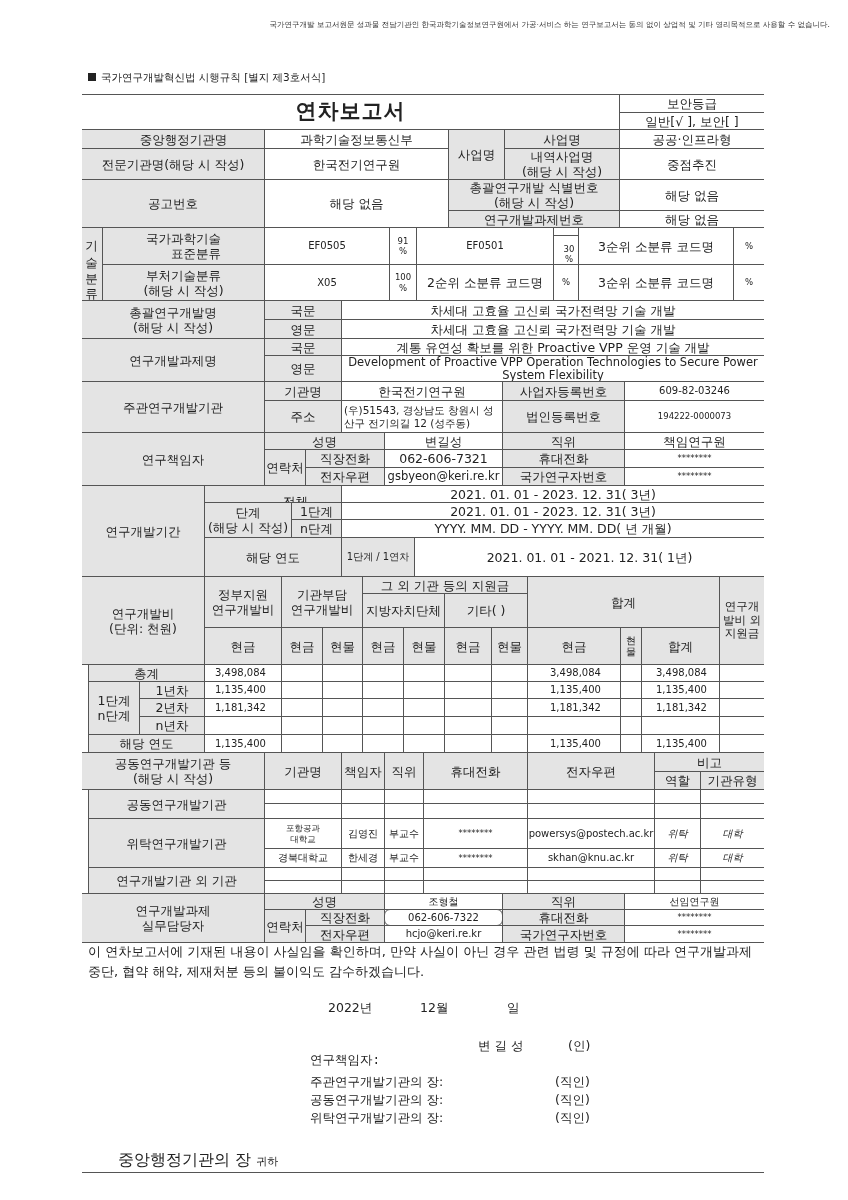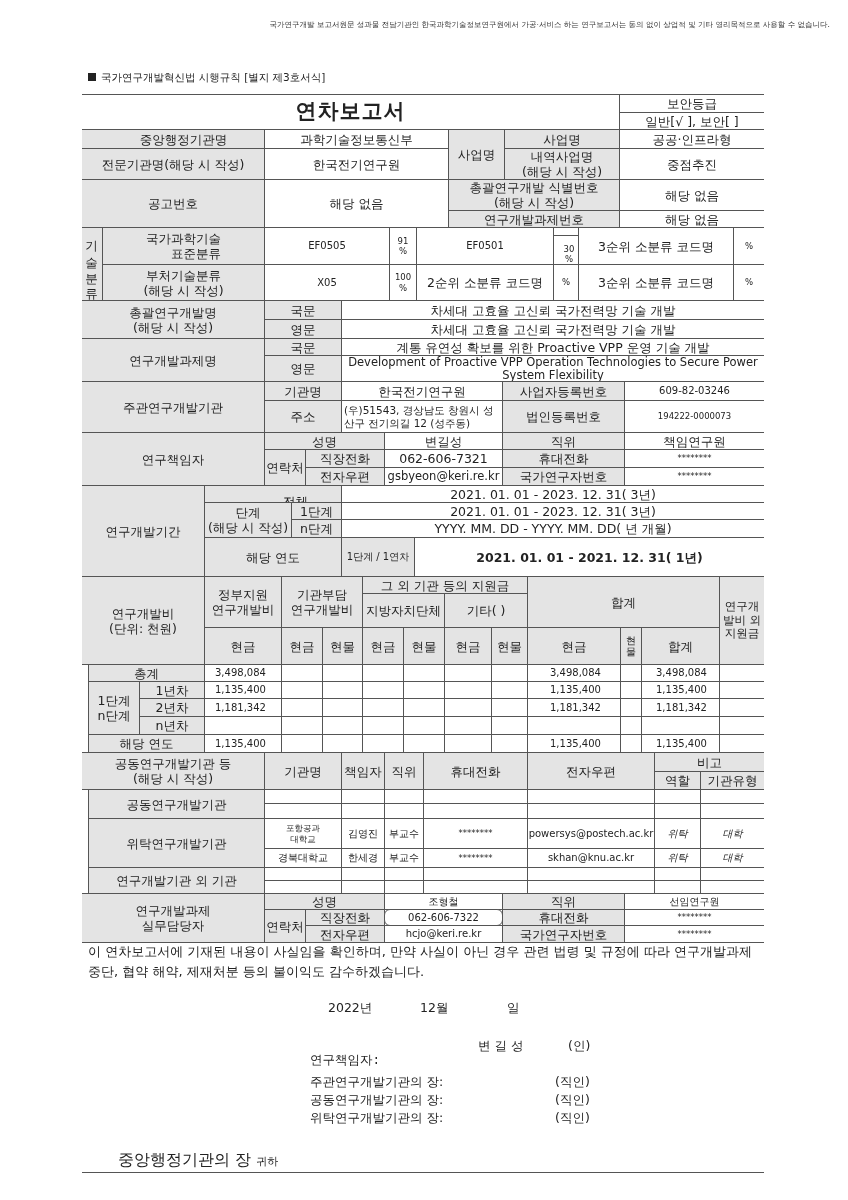--- a/index.html
+++ b/index.html
@@ -114,21 +114,21 @@
 <div class="c g" style="left:204px;top:485px;width:138px;height:32px;padding-left:45px;">전체</div>
 <div class="c" style="left:341px;top:485px;width:423px;height:18px;border-right:none;">2021. 01. 01 - 2023. 12. 31( 3년)</div>
 <div class="c g" style="left:204px;top:502px;width:88px;height:36px;white-space:pre-line;">단계
 (해당 시 작성)</div>
 <div class="c g" style="left:291px;top:502px;width:51px;height:18px;">1단계</div>
 <div class="c" style="left:341px;top:502px;width:423px;height:18px;border-right:none;">2021. 01. 01 - 2023. 12. 31( 3년)</div>
 <div class="c g" style="left:291px;top:519px;width:51px;height:19px;">n단계</div>
 <div class="c" style="left:341px;top:519px;width:423px;height:19px;border-right:none;">YYYY. MM. DD - YYYY. MM. DD(  년  개월)</div>
 <div class="c g" style="left:204px;top:537px;width:138px;height:40px;">해당 연도</div>
 <div class="c g sm" style="left:341px;top:537px;width:74px;height:40px;">1단계 / 1연차</div>
-<div class="c" style="left:414px;top:537px;width:350px;height:40px;border-right:none;font-weight:bold;">2021. 01. 01 - 2021. 12. 31( 1년)</div>
+<div class="c" style="left:414px;top:537px;width:350px;height:40px;border-right:none;">2021. 01. 01 - 2021. 12. 31( 1년)</div>
 
 <div class="c g" style="left:82px;top:576px;width:123px;height:89px;border-left:none;white-space:pre-line;">연구개발비
 (단위: 천원)</div>
 <div class="c g" style="left:204px;top:576px;width:78px;height:52px;white-space:pre-line;">정부지원
 연구개발비</div>
 <div class="c g" style="left:281px;top:576px;width:82px;height:52px;white-space:pre-line;">기관부담
 연구개발비</div>
 <div class="c g" style="left:362px;top:576px;width:166px;height:18px;">그 외 기관 등의 지원금</div>
 <div class="c g" style="left:362px;top:593px;width:83px;height:35px;">지방자치단체</div>
 <div class="c g" style="left:444px;top:593px;width:84px;height:35px;">기타(    )</div>

